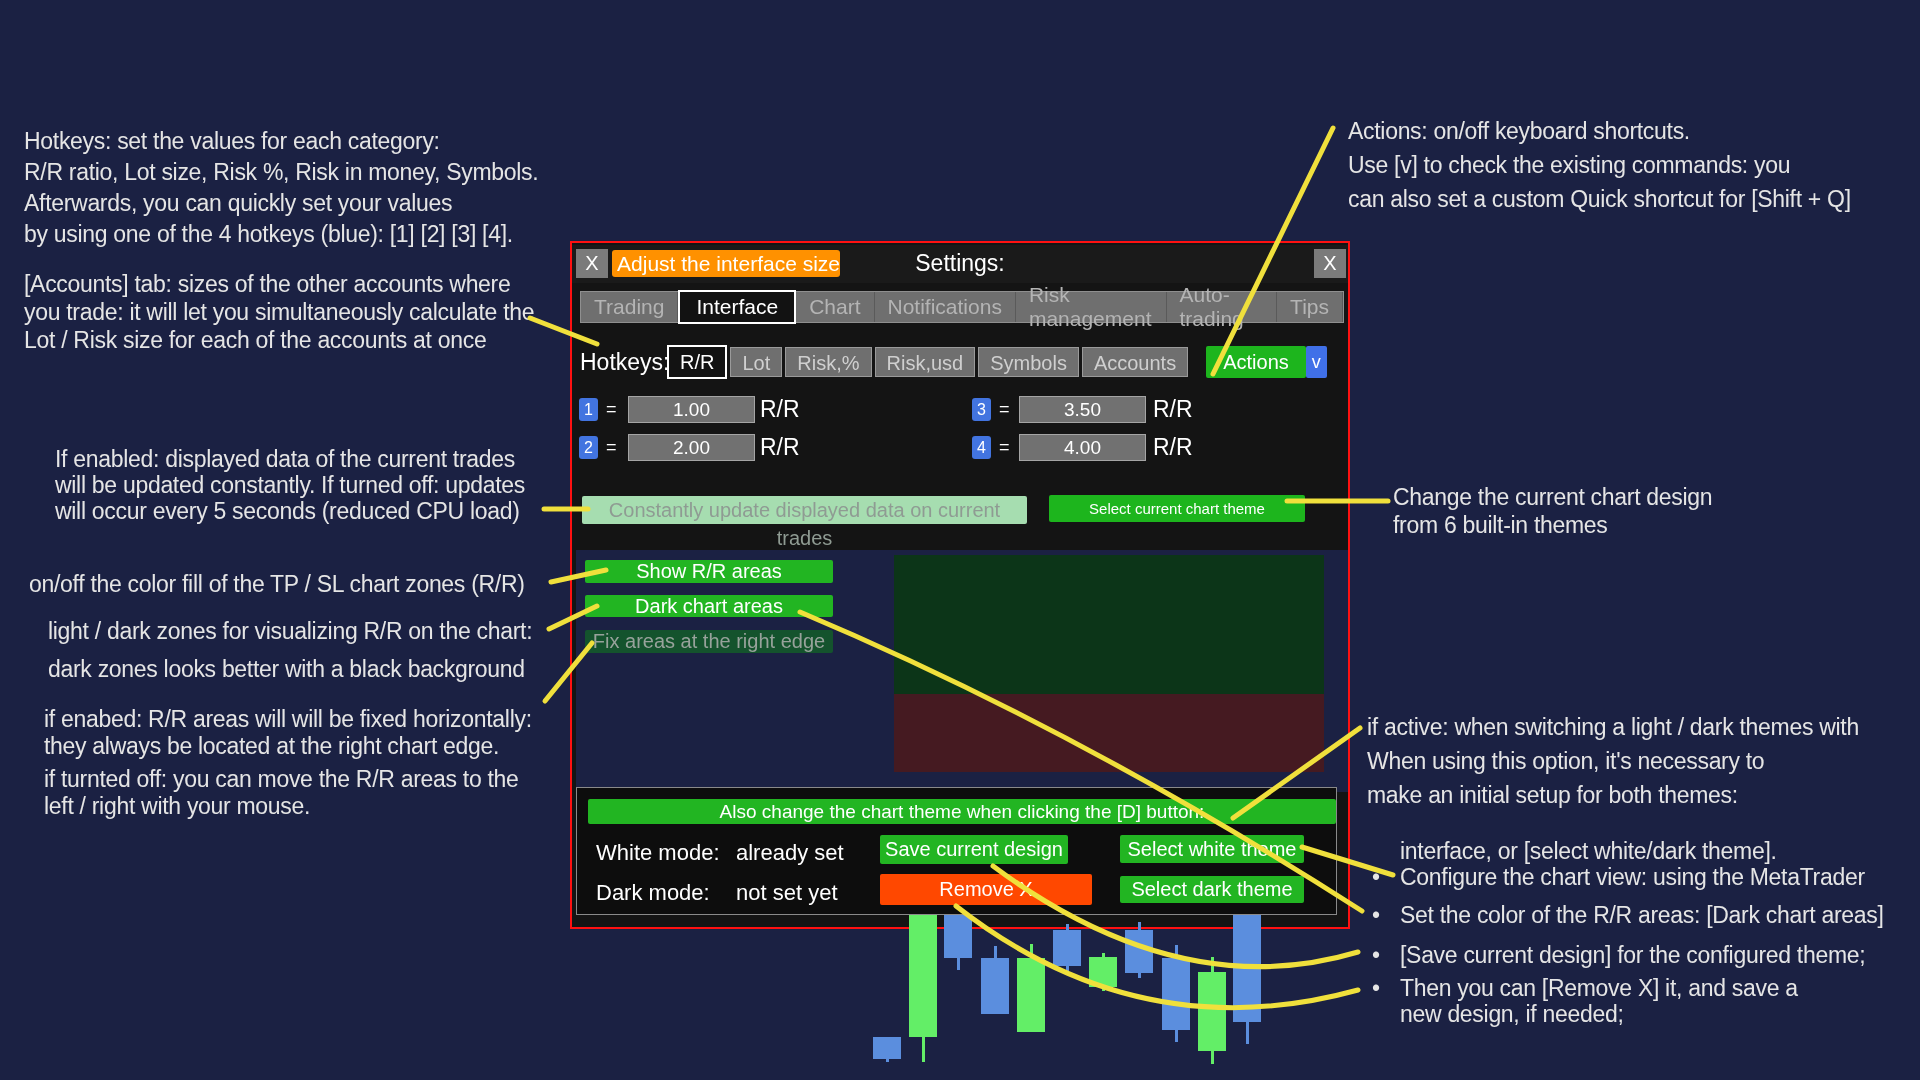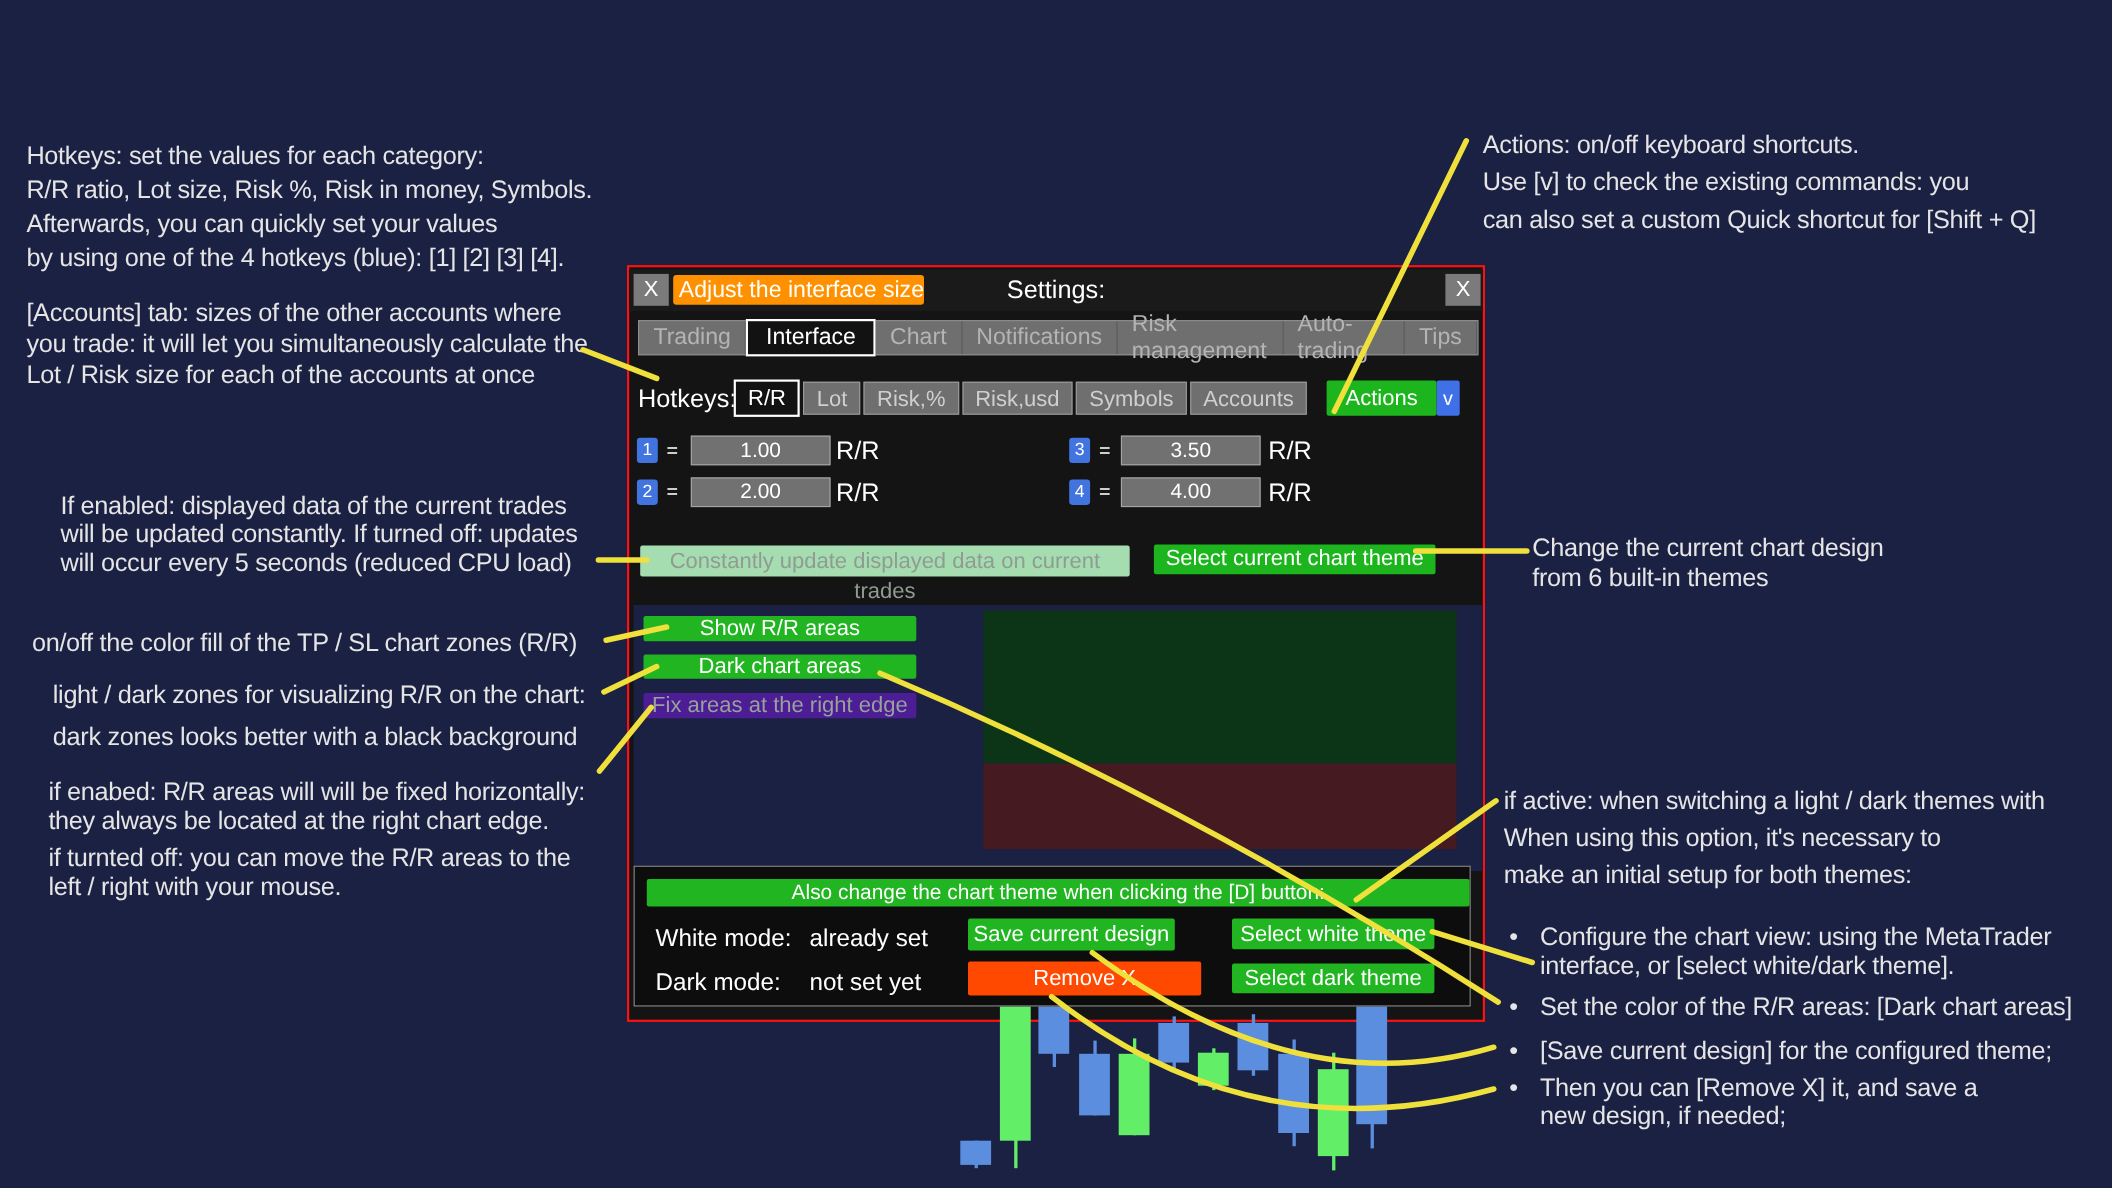--- a/index.html
+++ b/index.html
@@ -56,31 +56,31 @@
   .badge{position:absolute;width:19px;height:23px;top:2px;background:#4274e0;border-radius:3px;
       color:#fff;font-size:16px;text-align:center;line-height:23px;}
   .eq{position:absolute;top:0;color:#fff;font-size:18px;line-height:27px;}
   .vinput{position:absolute;top:0;width:127px;height:27px;background:#717171;border:1px solid #a5a5a5;
       box-sizing:border-box;color:#fff;font-size:19px;text-align:center;line-height:25px;}
   .vunit{position:absolute;top:0;color:#fff;font-size:23px;line-height:27px;}
   
   .palebar{position:absolute;left:10px;top:253px;width:445px;height:28px;background:#a6ddb0;
       border-radius:2px;color:#8f9b93;font-size:20px;text-align:center;line-height:28px;}
   .selecttheme{position:absolute;left:477px;top:252px;width:256px;height:27px;background:#1db51d;
-      border-radius:2px;color:#fff;font-size:20px;text-align:center;line-height:27px;}
+      border-radius:2px;color:#fff;font-size:15px;text-align:center;line-height:27px;}
   
   .chart{position:absolute;left:4px;top:307px;width:772px;height:242px;background:#1b2143;}
   .zone-green{position:absolute;left:318px;top:5px;width:430px;height:139px;background:#0c3518;}
   .zone-red{position:absolute;left:318px;top:144px;width:430px;height:78px;background:#451a21;}
   .wick{position:absolute;width:3px;}
   .body{position:absolute;width:28px;}
   .cbtn{position:absolute;left:9px;width:248px;border-radius:2px;font-size:20px;text-align:center;color:#fff;}
   .cbtn.show{top:10px;height:23px;line-height:23px;background:#22b522;}
   .cbtn.dark{top:45px;height:22px;line-height:22px;background:#22b522;}
-  .cbtn.fix{top:80px;height:23px;line-height:23px;background:#4c1d95;color:#97a29b;}
+  .cbtn.fix{top:80px;height:23px;line-height:23px;background:#14532d;color:#97a29b;}
   
   .panel{position:absolute;left:4px;top:544px;width:761px;height:128px;background:#0d0d0d;
       border:1px solid #8a8a8a;box-sizing:border-box;}
   .dbar{position:absolute;left:11px;top:11px;width:748px;height:25px;background:#22b522;border-radius:2px;
       color:#fff;font-size:19px;text-align:center;line-height:25px;}
   .mode-label{position:absolute;left:19px;color:#fff;font-size:22px;}
   .mode-status{position:absolute;left:159px;color:#fff;font-size:22px;}
   .pbtn{position:absolute;border-radius:2px;color:#fff;font-size:20px;text-align:center;}
   .save{left:303px;top:47px;width:188px;height:29px;line-height:29px;background:#22b522;}
   .selwhite{left:543px;top:47px;width:184px;height:28px;line-height:28px;background:#22b522;}
@@ -135,22 +135,22 @@
       <div class="anno-line">Change the current chart design</div>
       <div class="anno-line">from 6 built-in themes</div>
     </div>
   <div class="anno blockI">
       <div class="anno-line">if active: when switching a light / dark themes with</div>
       <div class="anno-line">When using this option, it's necessary to</div>
       <div class="anno-line">make an initial setup for both themes:</div>
     </div>
   <div class="anno bullets">
       <div class="bullet-item bi-1">
+        <div class="bullet-line bullet-indent">interface, or [select white/dark theme].</div>
         <div class="bullet-line"><span class="bullet-dot">•</span>Configure the chart view: using the MetaTrader</div>
-        <div class="bullet-line bullet-indent">interface, or [select white/dark theme].</div>
       </div>
       <div class="bullet-item bi-2">
         <div class="bullet-line"><span class="bullet-dot">•</span>Set the color of the R/R areas: [Dark chart areas]</div>
       </div>
       <div class="bullet-item bi-3">
         <div class="bullet-line"><span class="bullet-dot">•</span>[Save current design] for the configured theme;</div>
       </div>
       <div class="bullet-item bi-4">
         <div class="bullet-line"><span class="bullet-dot">•</span>Then you can [Remove X] it, and save a</div>
         <div class="bullet-line bullet-indent">new design, if needed;</div>

